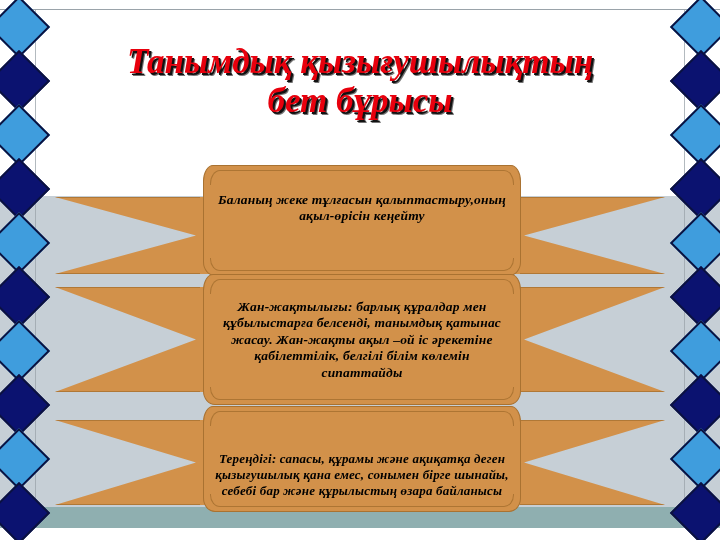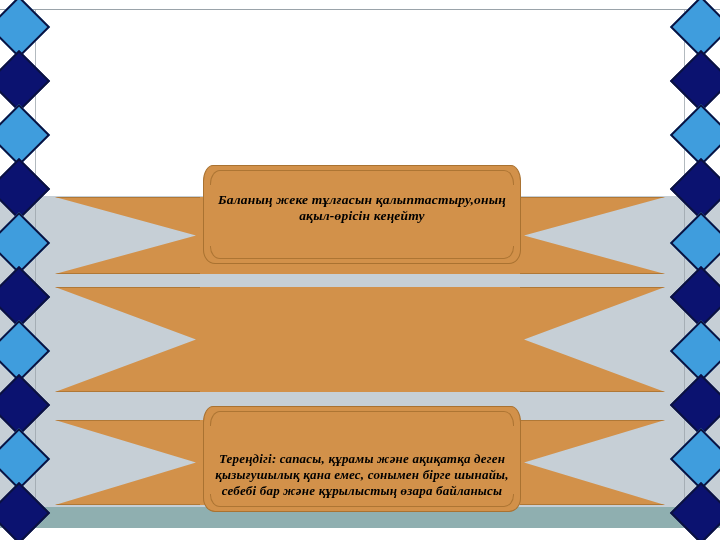--- a/index.html
+++ b/index.html
@@ -92,21 +92,21 @@
     color:#000000;
     font-family:"Liberation Serif", serif;
     font-weight:bold;
     font-style:italic;
     line-height:1.22;
     letter-spacing:.2px;
   }
 
   
   #ribbon-1{top:197px;height:77px;}
-  #panel-1{top:165px;height:99px;}
+  #panel-1{top:165px;height:111px;}
   #panel-1 .ptext{top:26px;font-size:13.5px;}
 
   
   #ribbon-2{top:287px;height:105px;}
   #panel-2{top:274px;height:131px;}
   #panel-2 .ptext{top:24px;font-size:13.5px;}
 
   
   #ribbon-3{top:420px;height:85px;}
   #panel-3{top:406px;height:106px;}
@@ -148,35 +148,46 @@
     <div class="curl-bot"></div>
     <div class="ptext">Баланың жеке тұлғасын
 қалыптастыру,оның ақыл-өрісін кеңейту</div>
   </div>
 
   <div class="ribbon" id="ribbon-2">
     <div class="tail left"></div>
     <div class="tail right"></div>
     <div class="bar"></div>
   </div>
+  <div class="panel" id="panel-2">
+    <div class="curl-top"></div>
+    <div class="curl-bot"></div>
+    <div class="ptext">Жан-жақтылығы: барлық құралдар мен
+құбылыстарға белсенді, танымдық
+қатынас жасау. Жан-жақты ақыл –ой  іс
+әрекетіне қабілеттілік, белгілі білім
+көлемін сипаттайды</div>
+  </div>
 
   <div class="ribbon" id="ribbon-3">
     <div class="tail left"></div>
     <div class="tail right"></div>
     <div class="bar"></div>
   </div>
   <div class="panel" id="panel-3">
     <div class="curl-top"></div>
     <div class="curl-bot"></div>
     <div class="ptext">Тереңдігі: сапасы, құрамы және ақиқатқа
 деген қызығушылық қана емес, сонымен
 бірге шынайы, себебі бар және
 құрылыстың өзара байланысы</div>
   </div>
 
+  <div id="title">Танымдық қызығушылықтың
+бет бұрысы</div>
 
   <div class="chain" id="chain-left">
     <div class="stem"></div>
   <div class="diamond light" style="top: 5px;"></div>
       <div class="diamond dark" style="top: 59px;"></div>
       <div class="diamond light" style="top: 113px;"></div>
       <div class="diamond dark" style="top: 167px;"></div>
       <div class="diamond light" style="top: 221px;"></div>
       <div class="diamond dark" style="top: 275px;"></div>
       <div class="diamond light" style="top: 329px;"></div>

